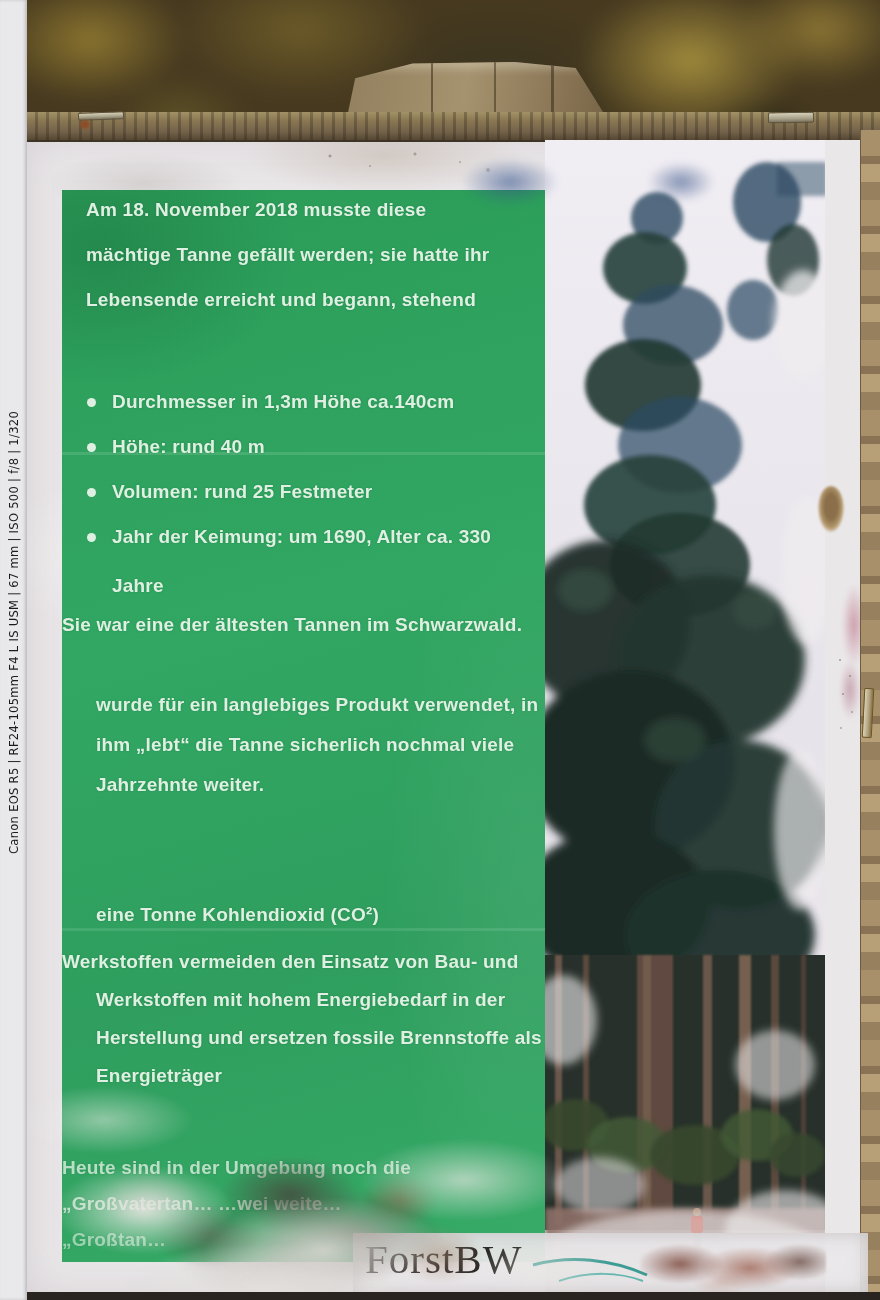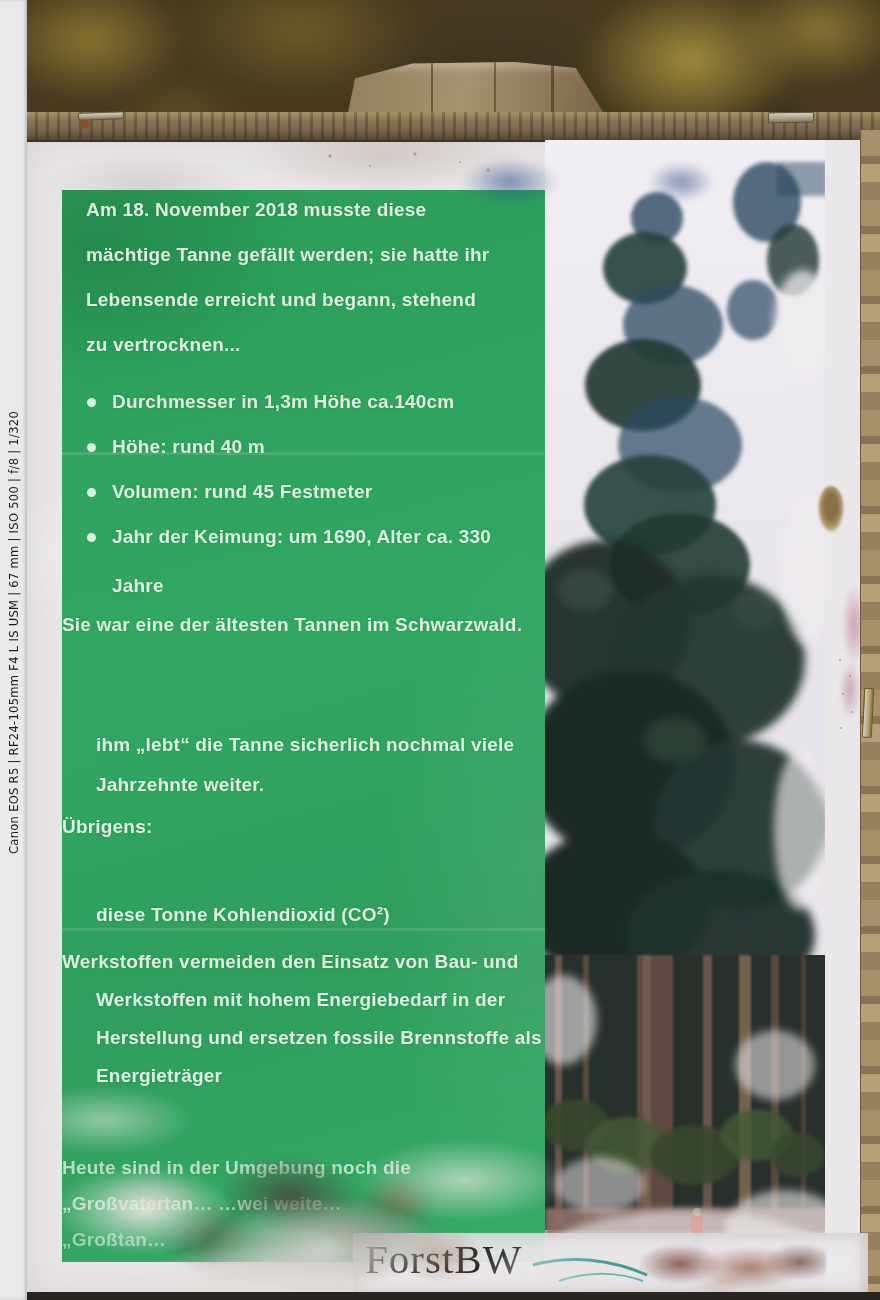--- a/index.html
+++ b/index.html
@@ -166,47 +166,46 @@
   <div class="abs board-edge">
     <div class="grain"></div>
   </div>
 
   <div class="abs green-panel">
     <div class="abs green-shade"></div>
 
     <div class="line pl24" style="top:6px">Am 18. November 2018 musste diese</div>
     <div class="line pl24" style="top:51px">mächtige Tanne gefällt werden; sie hatte ihr</div>
     <div class="line pl24" style="top:96px">Lebensende erreicht und begann, stehend</div>
-    <div class="line pl24" style="top:141px">zu vertrocknen...</div>
 
     <div class="line pl50" style="top:198px">
       <span class="dot"></span>
       <span>Durchmesser in 1,3m Höhe ca.140cm</span>
     </div>
     <div class="line pl50" style="top:243px">
       <span class="dot"></span>
       <span>Höhe: rund 40 m</span>
     </div>
     <div class="line pl50" style="top:288px">
       <span class="dot"></span>
-      <span>Volumen: rund 45 Festmeter</span>
+      <span>Volumen: rund 25 Festmeter</span>
     </div>
     <div class="line pl50" style="top:333px">
       <span class="dot"></span>
       <span>Jahr der Keimung: um 1690, Alter ca. 330</span>
     </div>
     <div class="line pl50" style="top:382px">Jahre</div>
 
     <div class="line pl7" style="top:421px">Sie war eine der ältesten Tannen im Schwarzwald.</div>
+    <div class="line pl34" style="top:501px">wurde für ein langlebiges Produkt verwendet, in</div>
     <div class="line pl34" style="top:541px">ihm „lebt“ die Tanne sicherlich nochmal viele</div>
     <div class="line pl34" style="top:581px">Jahrzehnte weiter.</div>
 
-    <div class="line pl7" style="top:623px">Übrigens:</div>
-
-    <div class="line pl34" style="top:711px">diese Tonne Kohlendioxid (CO²)</div>
+
+    <div class="line pl34" style="top:711px">eine Tonne Kohlendioxid (CO²)</div>
 
     <div class="line pl7" style="top:758px">Werkstoffen vermeiden den Einsatz von Bau- und</div>
     <div class="line pl34" style="top:796px">Werkstoffen mit hohem Energiebedarf in der</div>
     <div class="line pl34" style="top:834px">Herstellung und ersetzen fossile Brennstoffe als</div>
     <div class="line pl34" style="top:872px">Energieträger</div>
 
     <div class="line pl7 fade75" style="top:964px">Heute sind in der Umgebung noch die</div>
     <div class="line pl7 fade75" style="top:1000px">„Großvatertan…   …wei weite…</div>
     <div class="line pl7 fade60" style="top:1036px">„Großtan…</div>
   </div>

